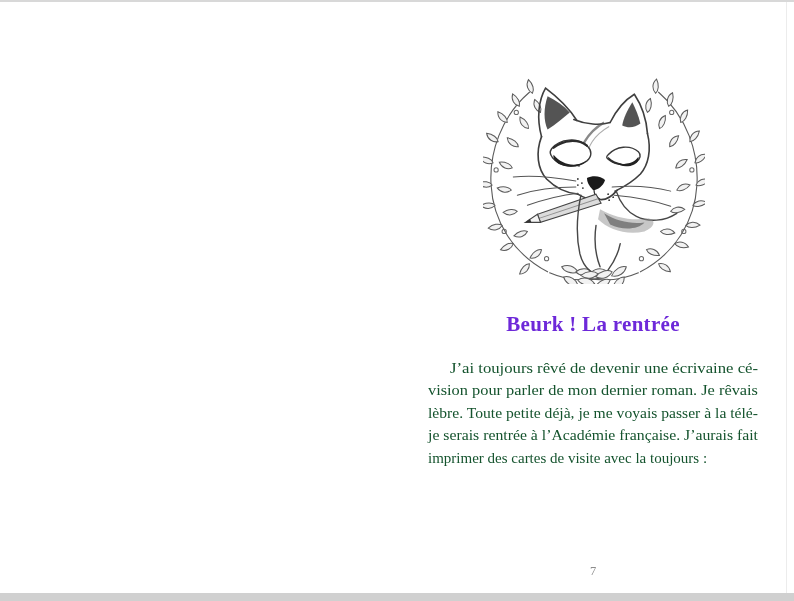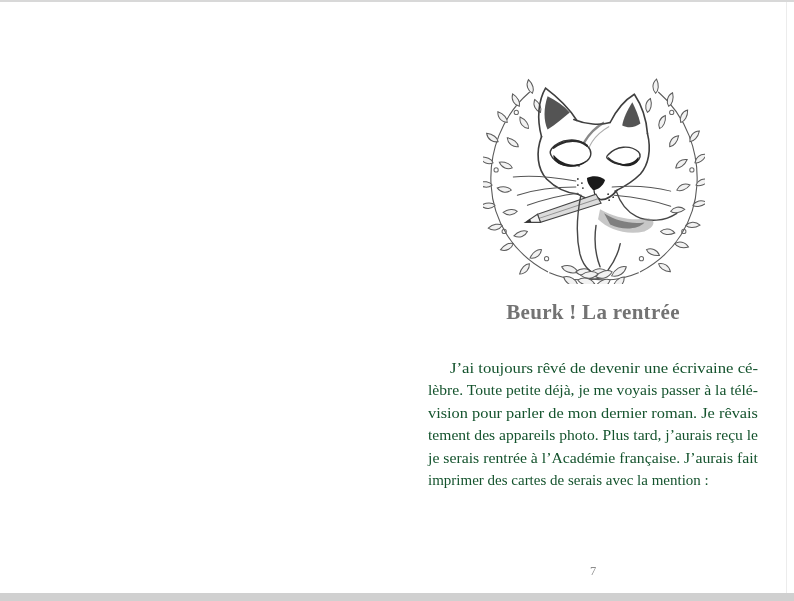--- a/index.html
+++ b/index.html
@@ -6,22 +6,22 @@
   .screen {
     position:relative; width:794px; height:601px; overflow:hidden;
     background:#fff; font-family:"Liberation Serif", serif;
   }
   .top-edge { position:absolute; top:0; left:0; right:0; height:2px; background:#d8d8d8; }
   .bottom-bar { position:absolute; bottom:0; left:0; right:0; height:8px; background:#d0d0d0; }
   .page-left { position:absolute; left:0; top:2px; width:397px; bottom:8px; background:#fff; }
   .page-right { position:absolute; left:397px; top:2px; width:389px; bottom:8px; background:#fff; border-right:1px solid #ececec; }
   .illustration { position:absolute; left:86px; top:70px; width:222px; height:212px; }
   .chapter-title {
-    position:absolute; left:31px; top:298px; width:330px;
-    text-align:center; font-size:21px; font-weight:700; color:#737373; letter-spacing:.3px;
+    position:absolute; left:31px; top:310px; width:330px;
+    text-align:center; font-size:21px; font-weight:700; color:#6d28d9; letter-spacing:.3px;
   }
   .paragraph { position:absolute; left:31px; top:355px; width:330px; font-size:15px; color:#14532d; }
   .para-line { height:22.4px; line-height:22.4px; white-space:nowrap; overflow:visible; }
   .para-line > span { display:inline-block; transform-origin:left center; white-space:nowrap; }
   .para-line.indent { padding-left:22px; }
   .page-number {
     position:absolute; left:31px; top:562px; width:330px;
     text-align:center; font-size:12.5px; color:#8c8c8c;
   }
 </style>
@@ -167,24 +167,23 @@
         <path d="M 124 196 C 130 188 134 180 136 170"></path>
       </g>
       <path d="M 116 136 C 130 144 148 148 164 145 C 172 147 170 154 160 158 C 142 162 124 156 114 146 Z" fill="#8f8f8f" opacity=".5"></path>
       <path d="M 120 140 C 132 148 148 151 160 149 C 154 156 138 157 126 151 Z" fill="#4f4f4f" opacity=".6"></path>
     </svg>
 
     <h1 class="chapter-title" style="margin:0;">Beurk ! La rentrée</h1>
 
     <div class="paragraph">
       <div class="para-line indent"><span style="transform: scaleX(1.1121);">J’ai toujours rêvé de devenir une écrivaine cé-</span></div>
+      <div class="para-line"><span style="transform: scaleX(1.0897);">vision pour parler de mon dernier roman. Je rêvais</span></div>
       <div class="para-line"><span style="transform: scaleX(1.0414);">lèbre. Toute petite déjà, je me voyais passer à la télé-</span></div>
-      <div class="para-line"><span style="transform: scaleX(1.0897);">vision pour parler de mon dernier roman. Je rêvais</span></div>
-      <div class="para-line"><span style="transform: scaleX(1.0397);">tement des appareils photo. Plus tard, j’aurais reçu le</span></div>
       <div class="para-line"><span style="transform: scaleX(1.051);">je serais rentrée à l’Académie française. J’aurais fait</span></div>
-      <div class="para-line"><span>imprimer des cartes de serais avec la mention :</span></div>
+      <div class="para-line"><span>imprimer des cartes de visite avec la toujours :</span></div>
     </div>
 
     <div class="page-number">7</div>
   </div>
 
   <div class="bottom-bar"></div>
 </div>
 
 </body></html>

